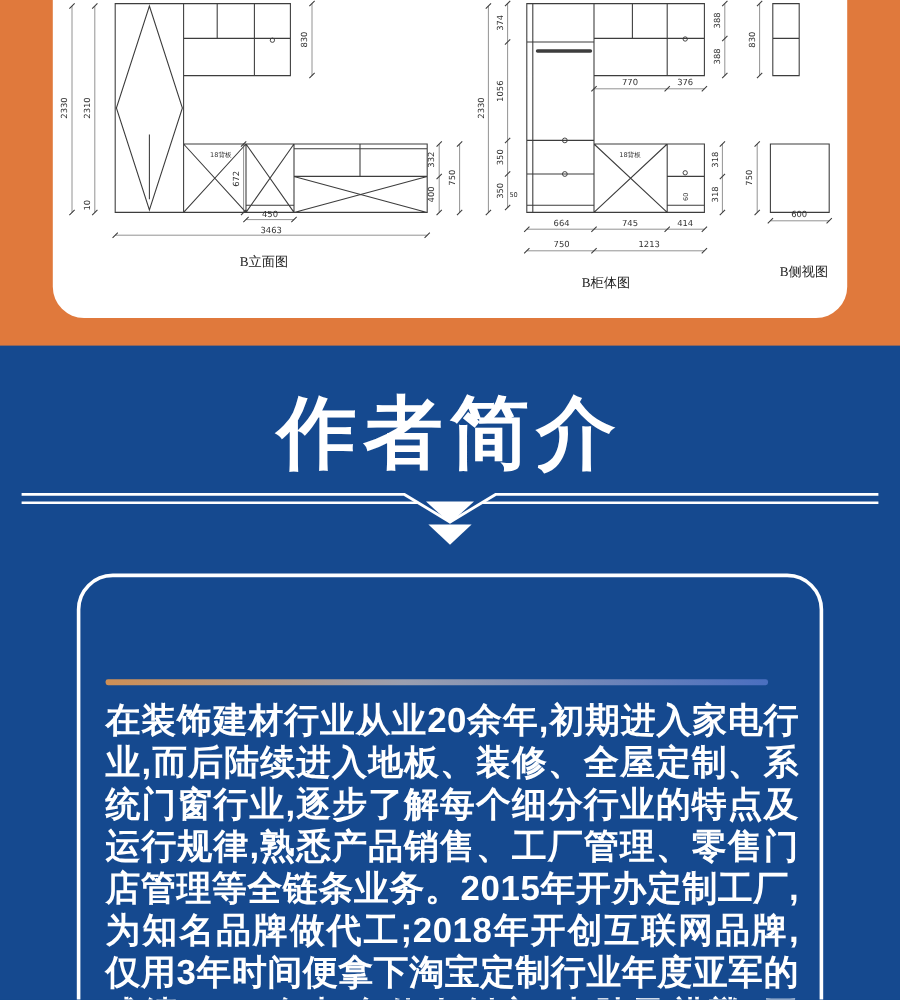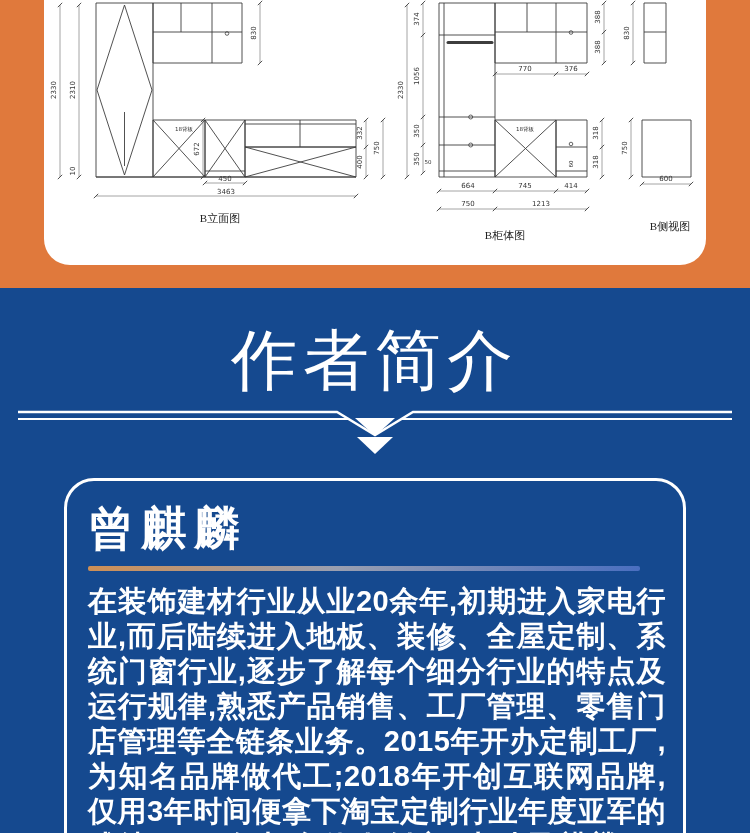--- a/index.html
+++ b/index.html
@@ -18,21 +18,21 @@
   .dimline{stroke:#5a5a5a;stroke-width:0.55;fill:none;}
   .tick{stroke:#3d3d3d;stroke-width:0.9;fill:none;}
   .knob{stroke:#3d3d3d;stroke-width:0.8;fill:none;}
   .rod{stroke:#3d3d3d;stroke-width:3;stroke-linecap:round;}
   .caption{font-size:11px;fill:#222;font-family:"Liberation Serif","DejaVu Serif",serif;}
   #dim-labels text{fill:#333;font-family:"DejaVu Sans",sans-serif;}
 
   .section-title{
     position:absolute;top:320px;left:0;width:750px;margin:0;
     text-align:center;color:#ffffff;font-size:66px;line-height:80px;
-    font-weight:400;letter-spacing:6px;
+    font-weight:700;letter-spacing:6px;
   }
   .ornament{position:absolute;top:405px;left:0;}
 
   .author-card{
     position:absolute;left:64px;top:478px;width:616px;height:380px;
     border:3px solid #ffffff;border-radius:30px;
   }
   .author-name{
     position:absolute;left:21px;top:24px;margin:0;
     color:#ffffff;font-size:46px;line-height:46px;font-weight:900;letter-spacing:7px;
@@ -174,16 +174,15 @@
 <h1 class="section-title">作者简介</h1>
 
 <svg class="ornament" width="750" height="55" viewBox="0 0 750 55">
   <path d="M18,7 H337 L375,30 L413,7 H732" stroke="#ffffff" stroke-width="2.4" fill="none"></path>
   <path d="M18,14 H348 M402,14 H732" stroke="#ffffff" stroke-width="2" fill="none"></path>
   <path d="M355,13 L395,13 L375,31 Z" fill="#ffffff"></path>
   <path d="M357,32 L393,32 L375,49 Z" fill="#ffffff"></path>
 </svg>
 
 <div class="author-card">
-  <h2 class="author-name">曾麒麟</h2>
   <div class="name-divider"></div>
   <p class="author-bio">在装饰建材行业从业20余年,初期进入家电行业,而后陆续进入地板、装修、全屋定制、系统门窗行业,逐步了解每个细分行业的特点及运行规律,熟悉产品销售、工厂管理、零售门店管理等全链条业务。2015年开办定制工厂,为知名品牌做代工;2018年开创互联网品牌,仅用3年时间便拿下淘宝定制行业年度亚军的成绩;2022年与合伙人创立“大肚子麒麟”工作室,继续定制家具方面的探索。</p>
 </div>
 
 </body></html>

